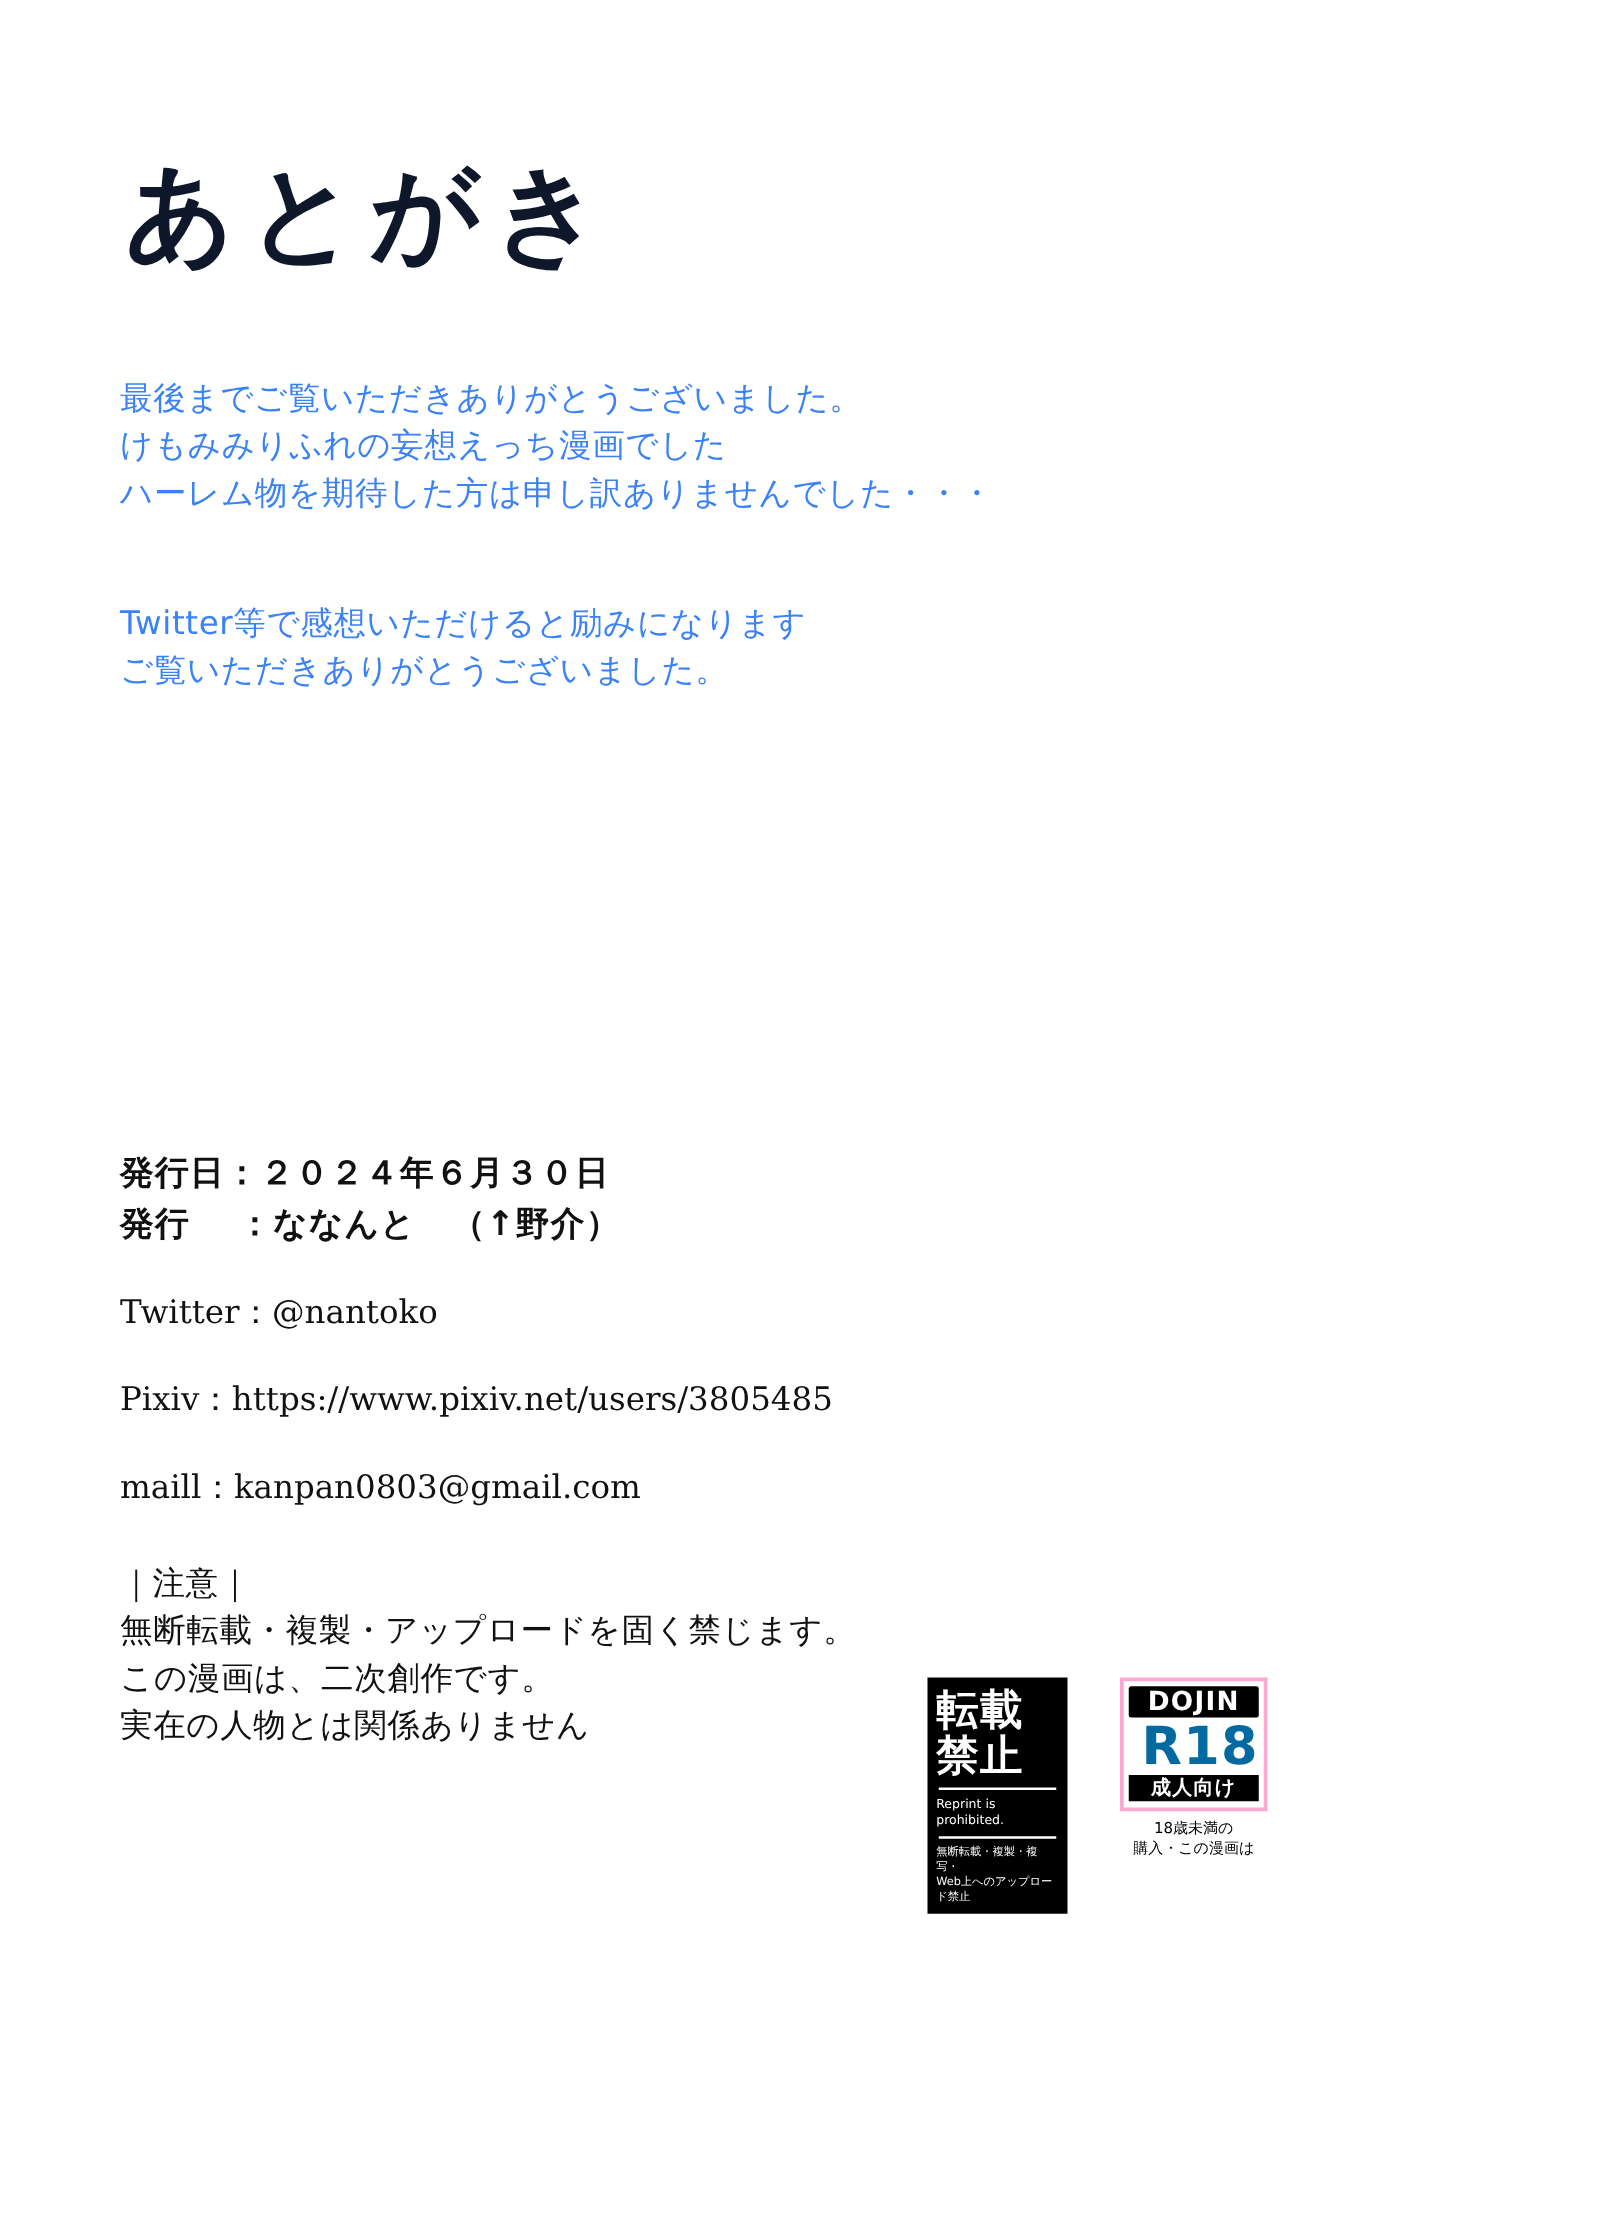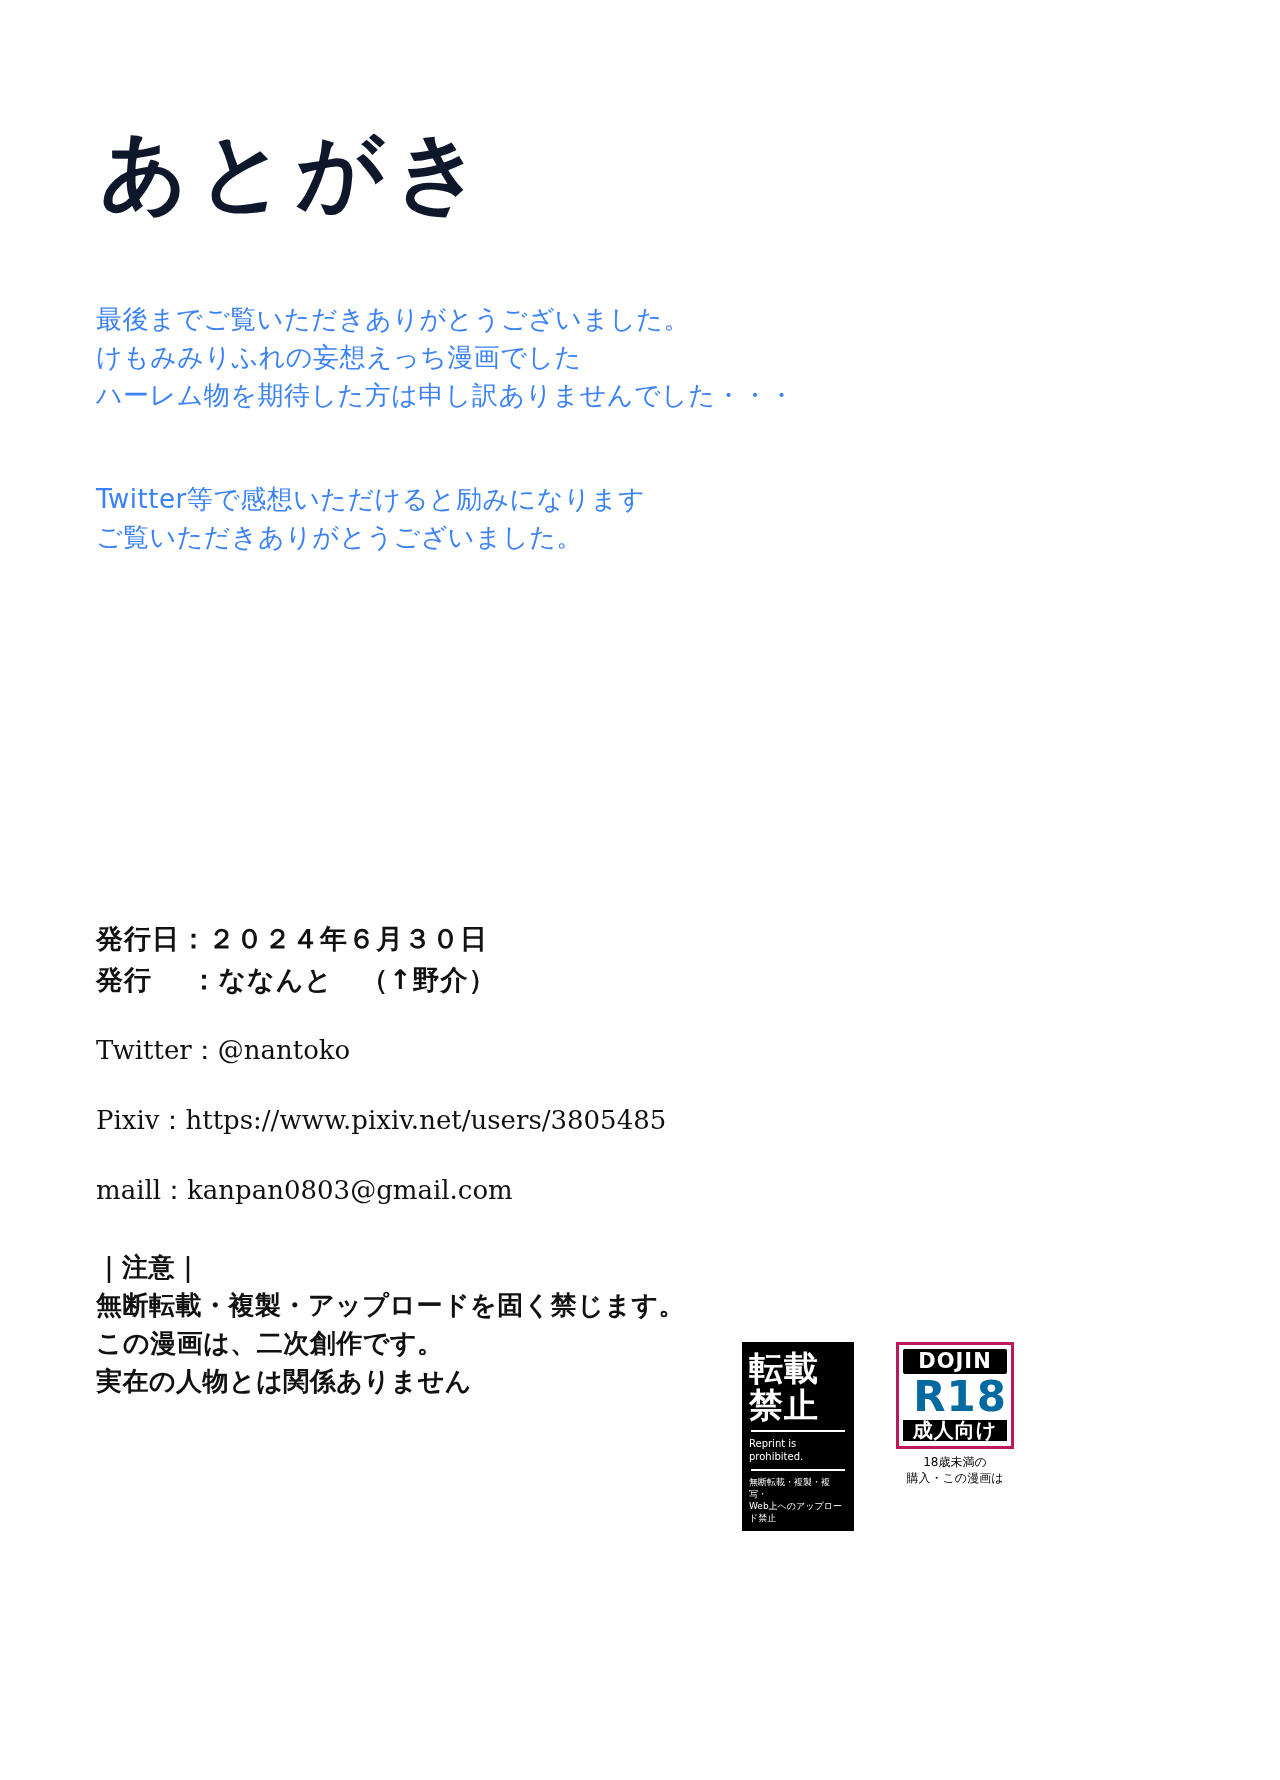--- a/index.html
+++ b/index.html
@@ -78,21 +78,21 @@
   
   .notice {
     position: absolute;
     left: 96px;
     top: 1248px;
     width: 820px;
   }
   .notice p {
     margin: 0;
     font-size: 26px;
-    font-weight: 700;
+    font-weight: 400;
     line-height: 38px;
     letter-spacing: 0.5px;
     color: #111111;
   }
 
   
   .badges {
     position: absolute;
     left: 742px;
     top: 1342px;
@@ -138,21 +138,21 @@
   }
 
   
   .badge-r18-wrap {
     width: 118px;
     text-align: center;
   }
   .badge-r18 {
     width: 118px;
     box-sizing: border-box;
-    border: 3px solid #be185d;
+    border: 3px solid #f9a8d4;
     background: #ffffff;
     padding: 4px 4px 5px 4px;
   }
   .badge-r18 .dojin {
     background: #000000;
     color: #ffffff;
     font-family: "DejaVu Sans", sans-serif;
     font-weight: 700;
     font-size: 21px;
     line-height: 25px;
@@ -166,21 +166,21 @@
     line-height: 46px;
     letter-spacing: 1px;
     color: #0369a1;
     text-align: right;
   }
   .badge-r18 .adult {
     background: #000000;
     color: #ffffff;
     font-family: Liberation Sans, sans-serif;
     font-weight: 700;
-    font-size: 20px;
+    font-size: 16px;
     line-height: 21px;
     letter-spacing: 1px;
   }
   .badge-r18-caption {
     margin-top: 5px;
     font-family: "DejaVu Sans", sans-serif;
     font-size: 12px;
     line-height: 16px;
     color: #000000;
   }

